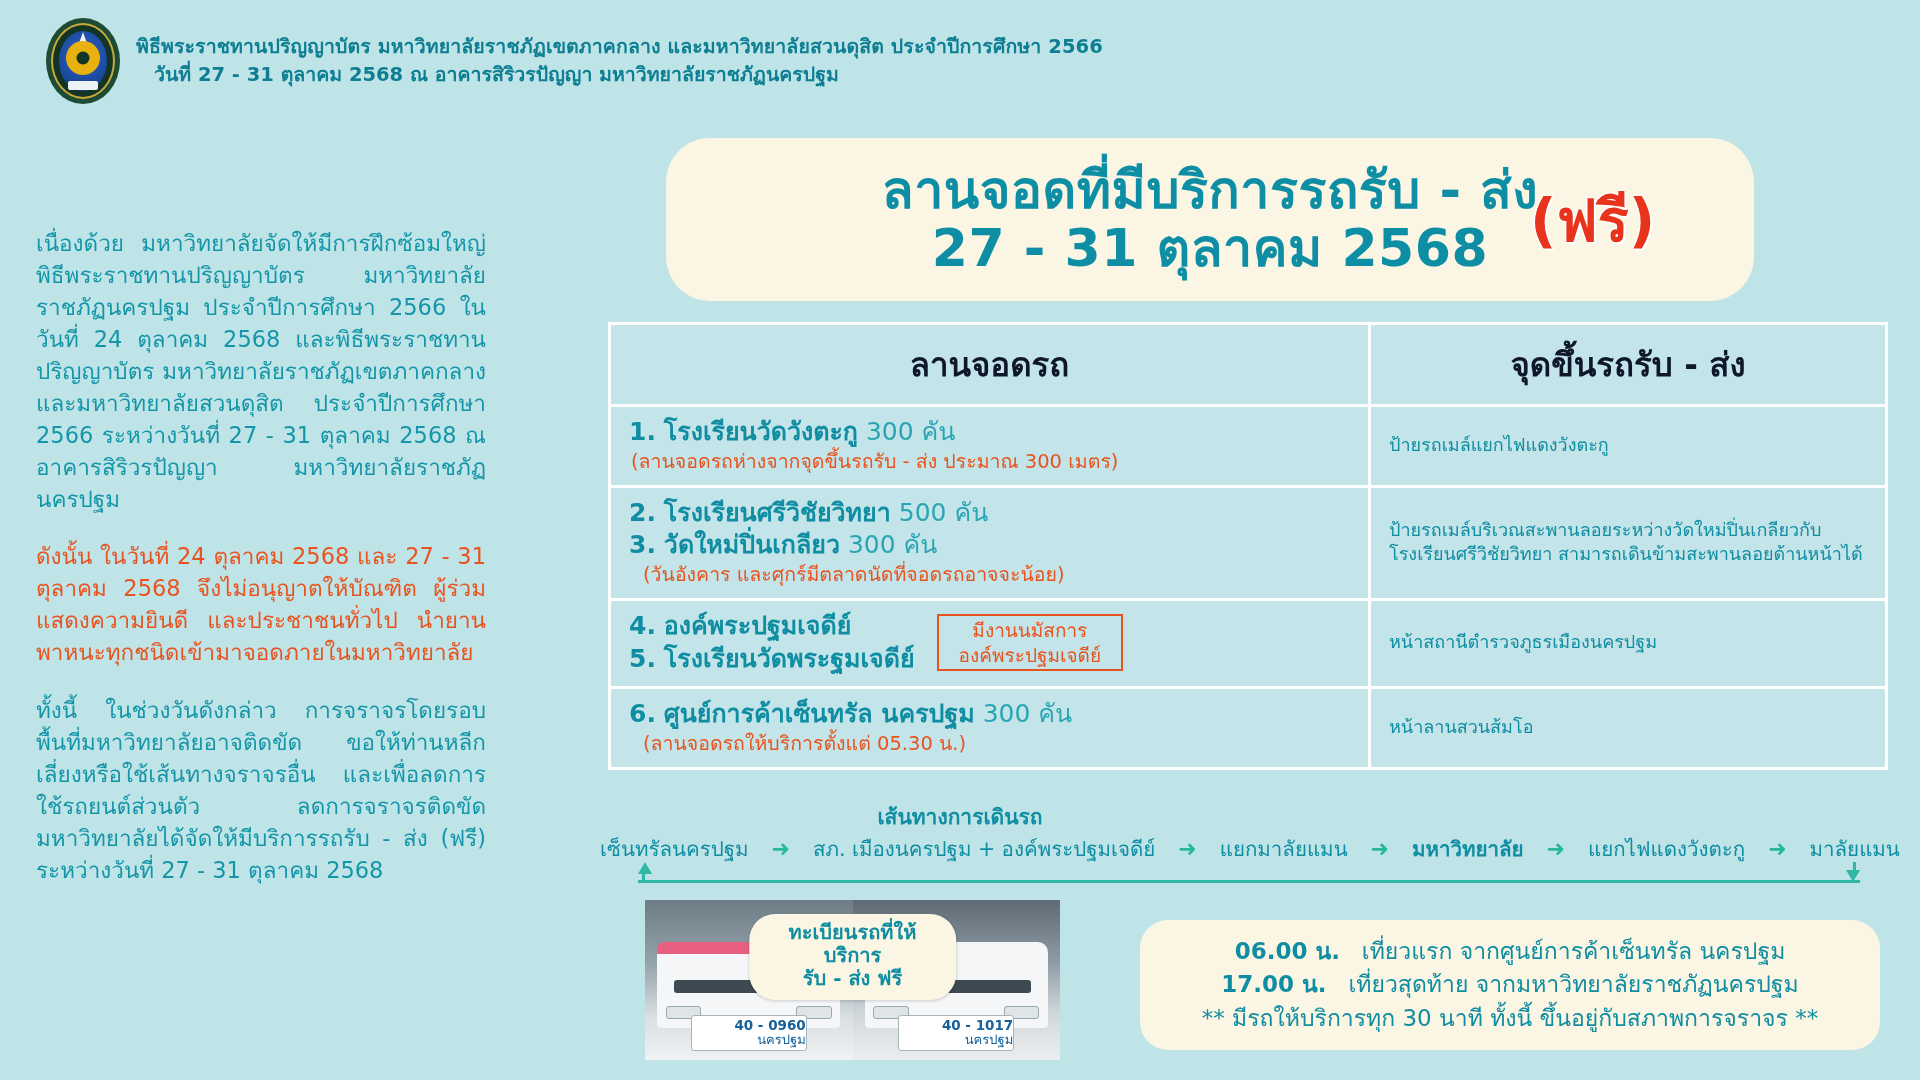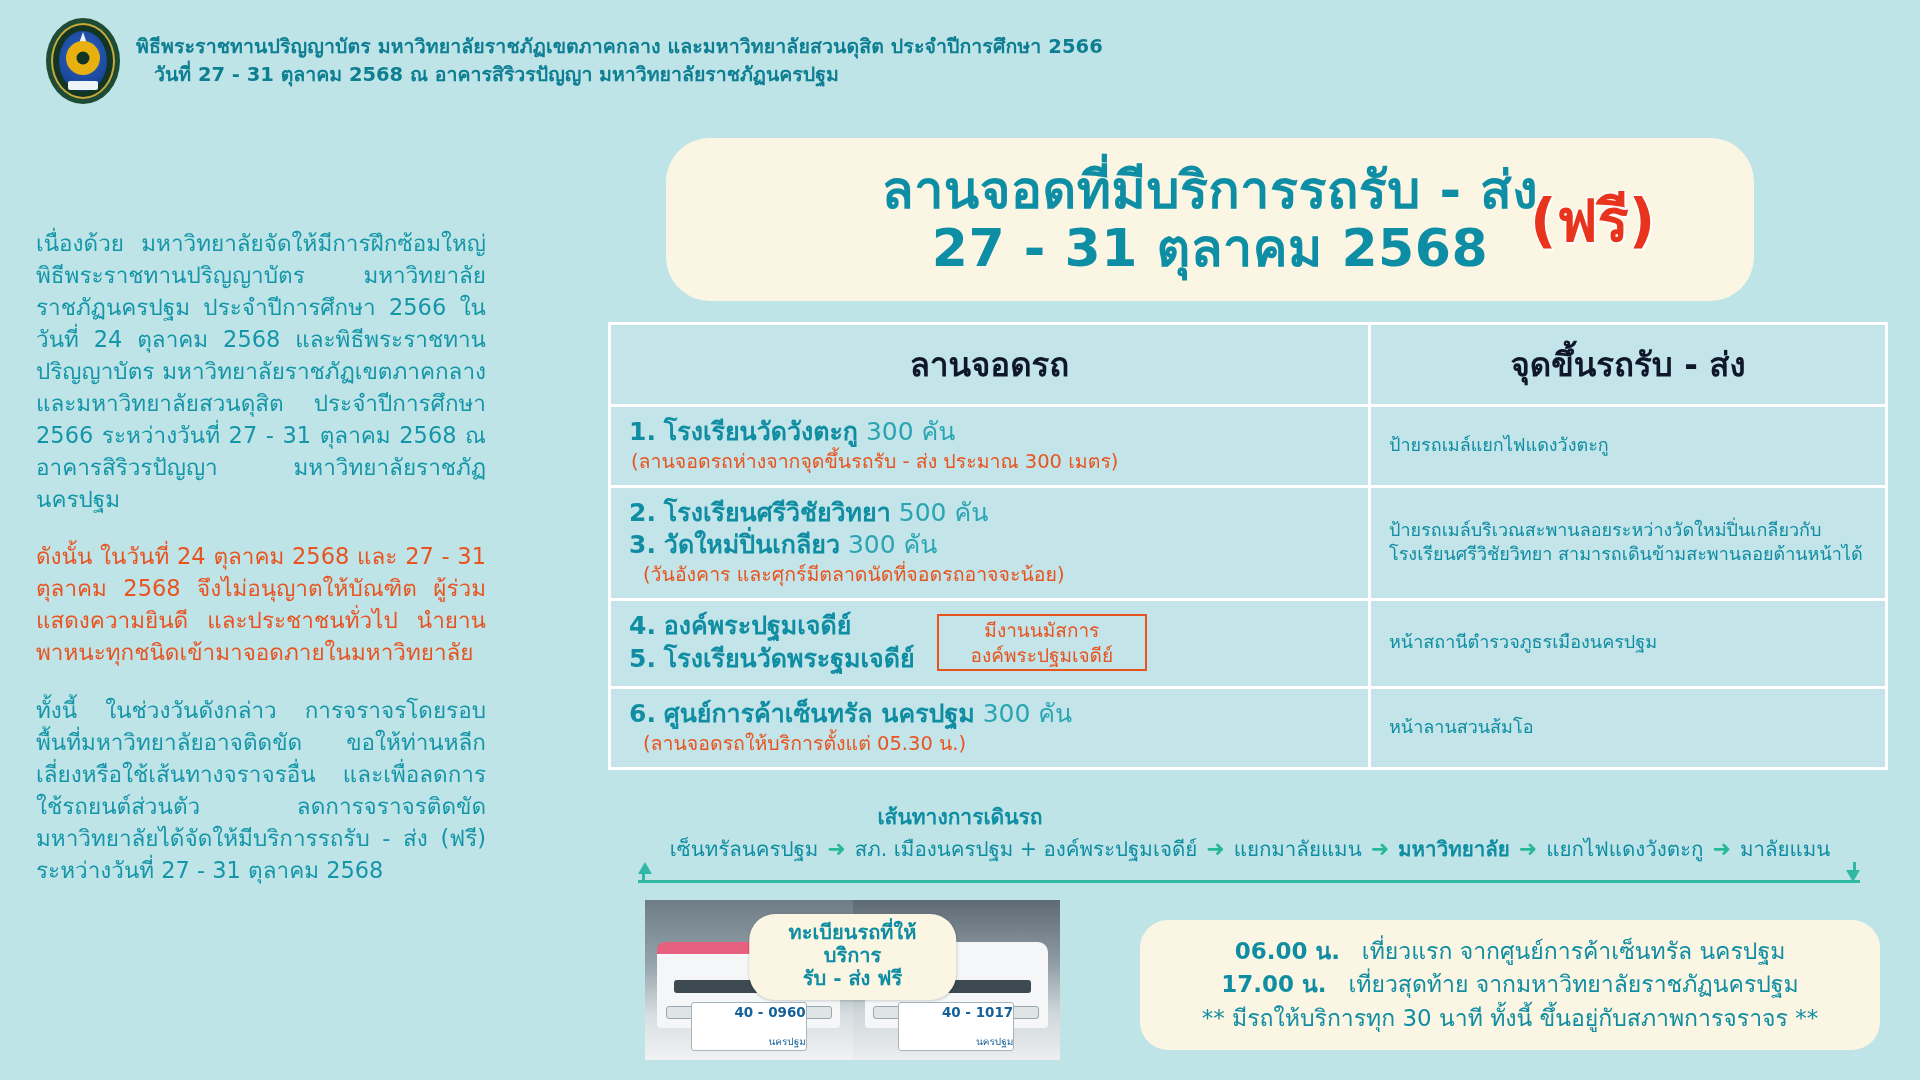--- a/index.html
+++ b/index.html
@@ -62,33 +62,33 @@
   .lot-line { font-size: 25px; line-height: 1.3; color: #0f8da2; }
   .lot-num { font-weight: 800; color: #0f8da2; }
   .lot-name { font-weight: 800; color: #0f8da2; }
   .lot-qty { font-weight: 400; color: #2aa5b4; }
   .note { color: #e8541f; font-size: 19.5px; line-height: 1.3; padding-left: 14px; }
   .note.nopad { padding-left: 2px; }
   .rtxt { color: #0f8da2; font-size: 18px; line-height: 1.36; }
   .row-flex { display: flex; align-items: center; gap: 22px; }
   .bracket-note {
     position: relative; color: #e8541f; font-size: 19px; line-height: 1.3;
-    text-align: center; padding: 4px 32px; white-space: nowrap;
+    text-align: center; padding: 4px 20px; white-space: nowrap;
     border-left: 2px solid #e8541f; border-right: 2px solid #e8541f;
   }
   .bracket-note::before, .bracket-note::after {
     content: ""; position: absolute; left: -2px; right: -2px; height: 2px; background: #e8541f;
   }
   .bracket-note::before { top: 0; }
   .bracket-note::after { bottom: 0; }
   .bracket-note .bn-inner { display: block; }
 
   
   .route-title { position: absolute; left: 0; right: 0; top: 800px; text-align: center; color: #0f8da2; font-weight: 800; font-size: 21px; }
-  .route-line { position: absolute; left: 600px; top: 832px; width: 1300px; display: flex; align-items: center; justify-content: center; gap: 9px; color: #0f8da2; font-size: 20.5px; white-space: nowrap; }
+  .route-line { position: absolute; left: 600px; top: 832px; width: 1300px; display: flex; align-items: center; justify-content: space-between; gap: 9px; color: #0f8da2; font-size: 20.5px; white-space: nowrap; }
   .route-line .arrow { color: #25b89a; font-size: 22px; font-weight: 700; }
   .route-line .hl { font-weight: 800; }
   .route-brace { position: absolute; left: 638px; top: 862px; width: 1222px; height: 30px; }
   .route-brace .bar { position: absolute; left: 0; right: 0; top: 18px; height: 3px; background: #2fb8a6; }
   .route-brace .tipL { position: absolute; left: 0; top: 0; width: 0; height: 0; border-left: 7px solid transparent; border-right: 7px solid transparent; border-bottom: 12px solid #2fb8a6; }
   .route-brace .tipR { position: absolute; right: 0; top: 8px; width: 0; height: 0; border-left: 7px solid transparent; border-right: 7px solid transparent; border-top: 12px solid #2fb8a6; }
   .route-brace .stemL { position: absolute; left: 4px; top: 10px; width: 3px; height: 11px; background: #2fb8a6; }
   .route-brace .stemR { position: absolute; right: 4px; top: 0px; width: 3px; height: 11px; background: #2fb8a6; }
 
   
@@ -96,21 +96,21 @@
   .bus-half { position: absolute; top: 0; width: 50%; height: 100%; }
   .bus-left { left: 0; background: linear-gradient(#6e7c86 0%, #95a3ab 40%, #d8dee1 72%, #f0f2f3 100%); }
   .bus-right { right: 0; background: linear-gradient(#5e6b75 0%, #8d9aa3 38%, #cfd6da 70%, #eceef0 100%); }
   .bus-body { position: absolute; left: 6%; right: 6%; top: 26%; height: 54%; background: #f4f6f7; border-radius: 10px 10px 4px 4px; }
   .bus-stripe { position: absolute; left: 6%; right: 6%; top: 26%; height: 12px; background: #e8607f; border-radius: 8px 8px 0 0; }
   .bus-grille { position: absolute; left: 14%; right: 14%; top: 50%; height: 13px; background: #3d4a52; border-radius: 3px; }
   .bus-lamp { position: absolute; width: 17%; height: 13px; top: 66%; background: #dfe4e6; border: 1px solid #9aa7ae; border-radius: 3px; }
   .lamp-a { left: 10%; } .lamp-b { right: 10%; }
   .plate { position: absolute; left: 50%; transform: translateX(-50%); bottom: 9px; width: 116px; background: #ffffff; border: 1px solid #a9b4ba; border-radius: 3px; text-align: right; padding: 2px 0 3px; }
   .plate .pn { color: #16619a; font-size: 13.5px; font-weight: 700; line-height: 1.1; }
-  .plate .pc { color: #16619a; font-size: 10px; line-height: 1.1; margin-top: 16px; }
+  .plate .pc { color: #16619a; font-size: 13px; line-height: 1.1; }
   .bus-label {
     position: absolute; left: 50%; transform: translateX(-50%); top: 14px;
     background: #fbf5e3; border-radius: 26px; padding: 7px 22px 9px; text-align: center;
     box-shadow: 0 1px 3px rgba(0,0,0,.18);
   }
   .bus-label .bl1 { color: #0f8da2; font-weight: 800; font-size: 20px; line-height: 1.16; }
   .bus-label .bl2 { color: #0f8da2; font-weight: 800; font-size: 20px; line-height: 1.16; }
 
   
   .sched { position: absolute; left: 1140px; top: 920px; width: 740px; height: 130px; background: #fbf5e3; border-radius: 28px; display: flex; flex-direction: column; align-items: center; justify-content: center; }

